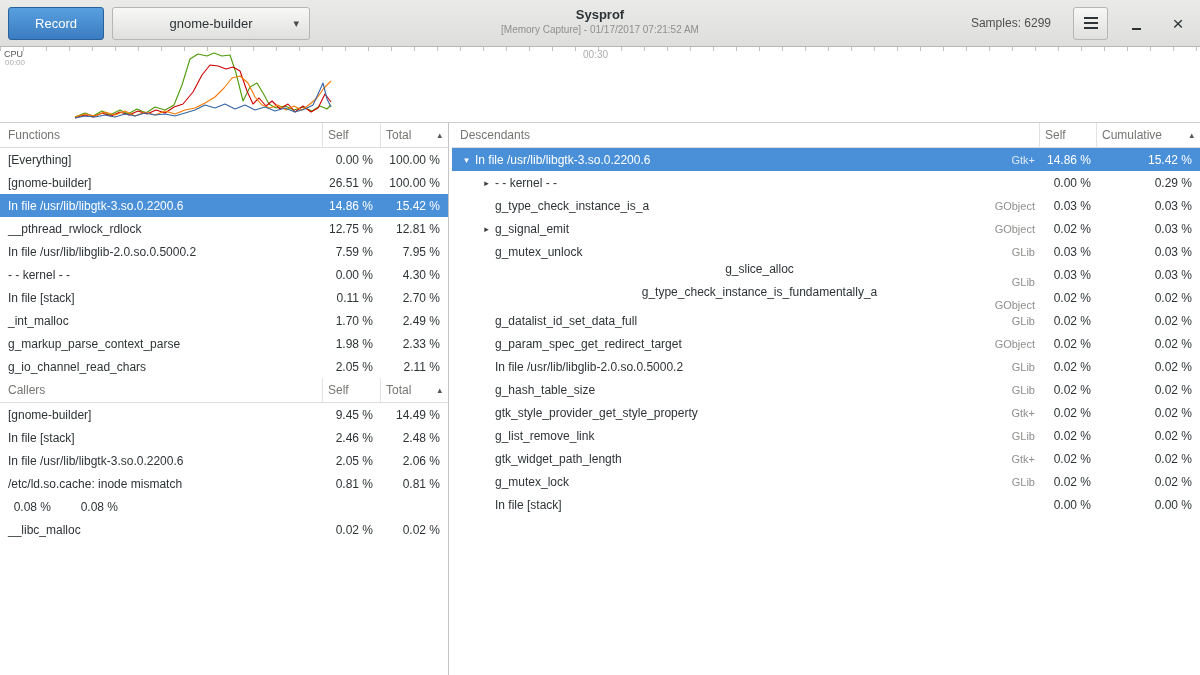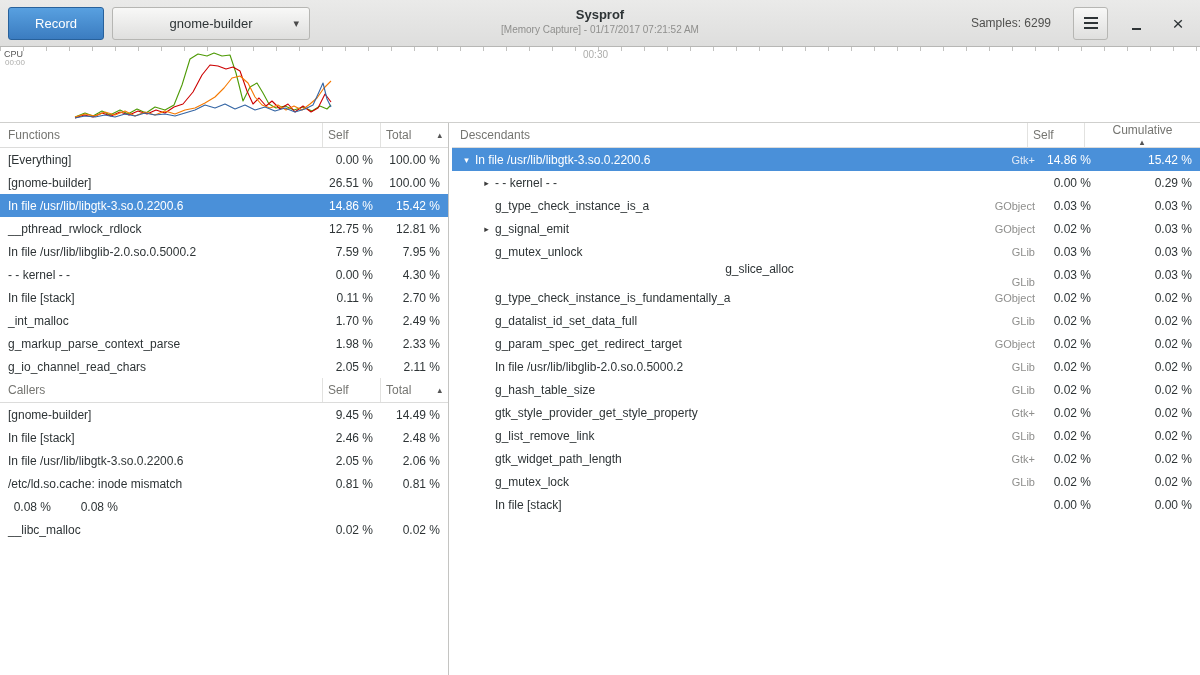--- a/index.html
+++ b/index.html
@@ -50,21 +50,21 @@
   .right-pane { flex:1; padding-left:3px; background:#fff; }
 
   .thead { display:flex; height:25px; align-items:center; background:#fff;
     border-bottom:1px solid #dcdcdb; color:#757571; font-size:12px; }
   .th { height:100%; display:flex; align-items:center; padding:0 5px; }
   .th + .th { border-left:1px solid #e2e2e0; }
   .th.cname { flex:1; padding-left:8px; }
   .th.cself { width:58px; }
   .th.ctotal { width:68px; justify-content:space-between; }
   .rp .th.cself { width:57px; }
-  .rp .th.ctotal { width:116px;flex-direction:column; }
+  .rp .th.ctotal { width:104px; }
   .sort { font-size:9px; color:#555; padding-right:1px; }
 
   .trow { display:flex; height:23px; align-items:center; font-size:12px;
     color:#2e3436; background:#fff; }
   .trow.selected { background:#4a90d9; color:#fff; }
   .cell { white-space:nowrap; overflow:hidden; }
   .cell.name { flex:1; padding-left:8px; }
   .cell.num { text-align:right; padding-right:7px; }
   .lt .cell.self  { width:58px; }
   .lt .cell.total { width:68px; padding-right:8px; }
@@ -281,21 +281,21 @@
         <div class="trow">
           <div class="cell name dname" style="padding-left: 26px; flex-direction: column;">
             <span class="expander"></span>
             <span class="fname">g_slice_alloc</span>
             <span class="lib">GLib</span>
           </div>
           <div class="cell num self">0.03 %</div>
           <div class="cell num total">0.03 %</div>
         </div>
         <div class="trow">
-          <div class="cell name dname" style="padding-left: 26px;">
+          <div class="cell name dname" style="padding-left: 26px; flex-direction: column;">
             <span class="expander"></span>
             <span class="fname">g_type_check_instance_is_fundamentally_a</span>
             <span class="lib">GObject</span>
           </div>
           <div class="cell num self">0.02 %</div>
           <div class="cell num total">0.02 %</div>
         </div>
         <div class="trow">
           <div class="cell name dname" style="padding-left: 26px;">
             <span class="expander"></span>

